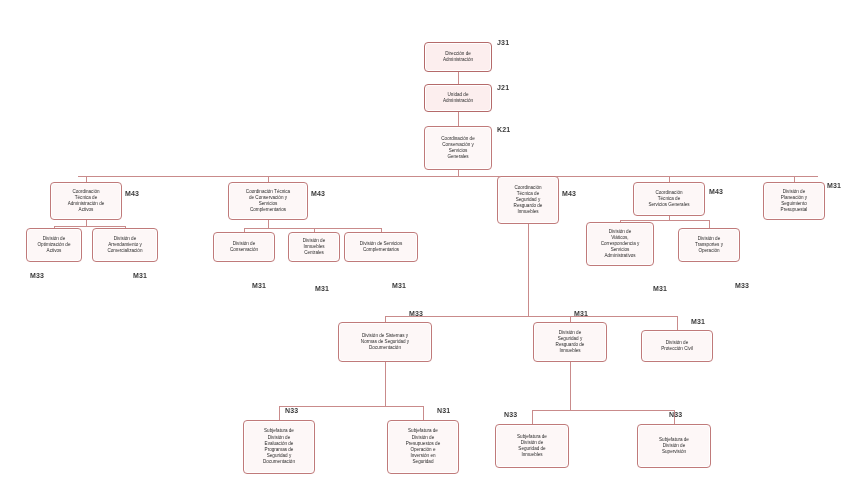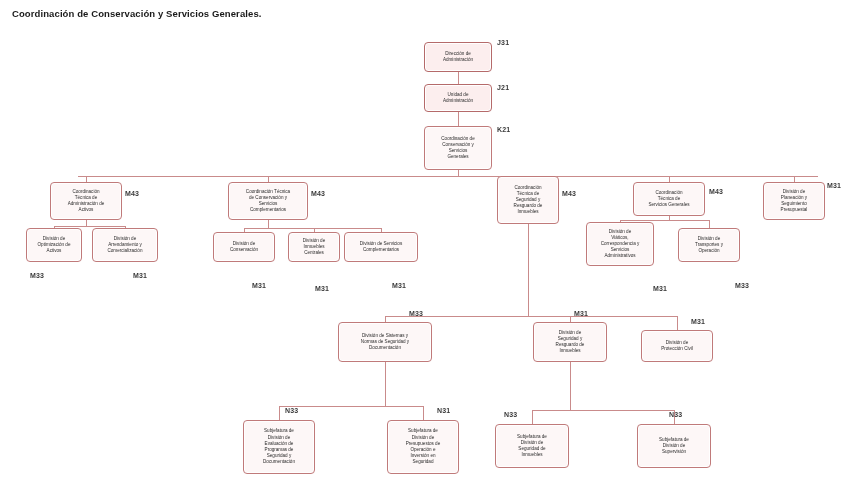--- a/index.html
+++ b/index.html
@@ -66,21 +66,20 @@
     background: #c98b8b;
   }
   .line.h { height: 1px; }
   .line.v { width: 1px; }
 </style>
 </head>
 <body>
 
 <div id="canvas">
 
-  <div id="title">Coordinación de Conservación y Servicios Generales.</div>
 
   <div class="line v" style="left:458px; top:72px; height:12px;"></div>
 
   <div class="line v" style="left:458px; top:112px; height:14px;"></div>
 
   <div class="line v" style="left:458px; top:170px; height:6px;"></div>
 
   <div class="line h" style="left:78px; top:176px; width:740px;"></div>
 
   <div class="line v" style="left:86px;  top:176px; height:6px;"></div>

